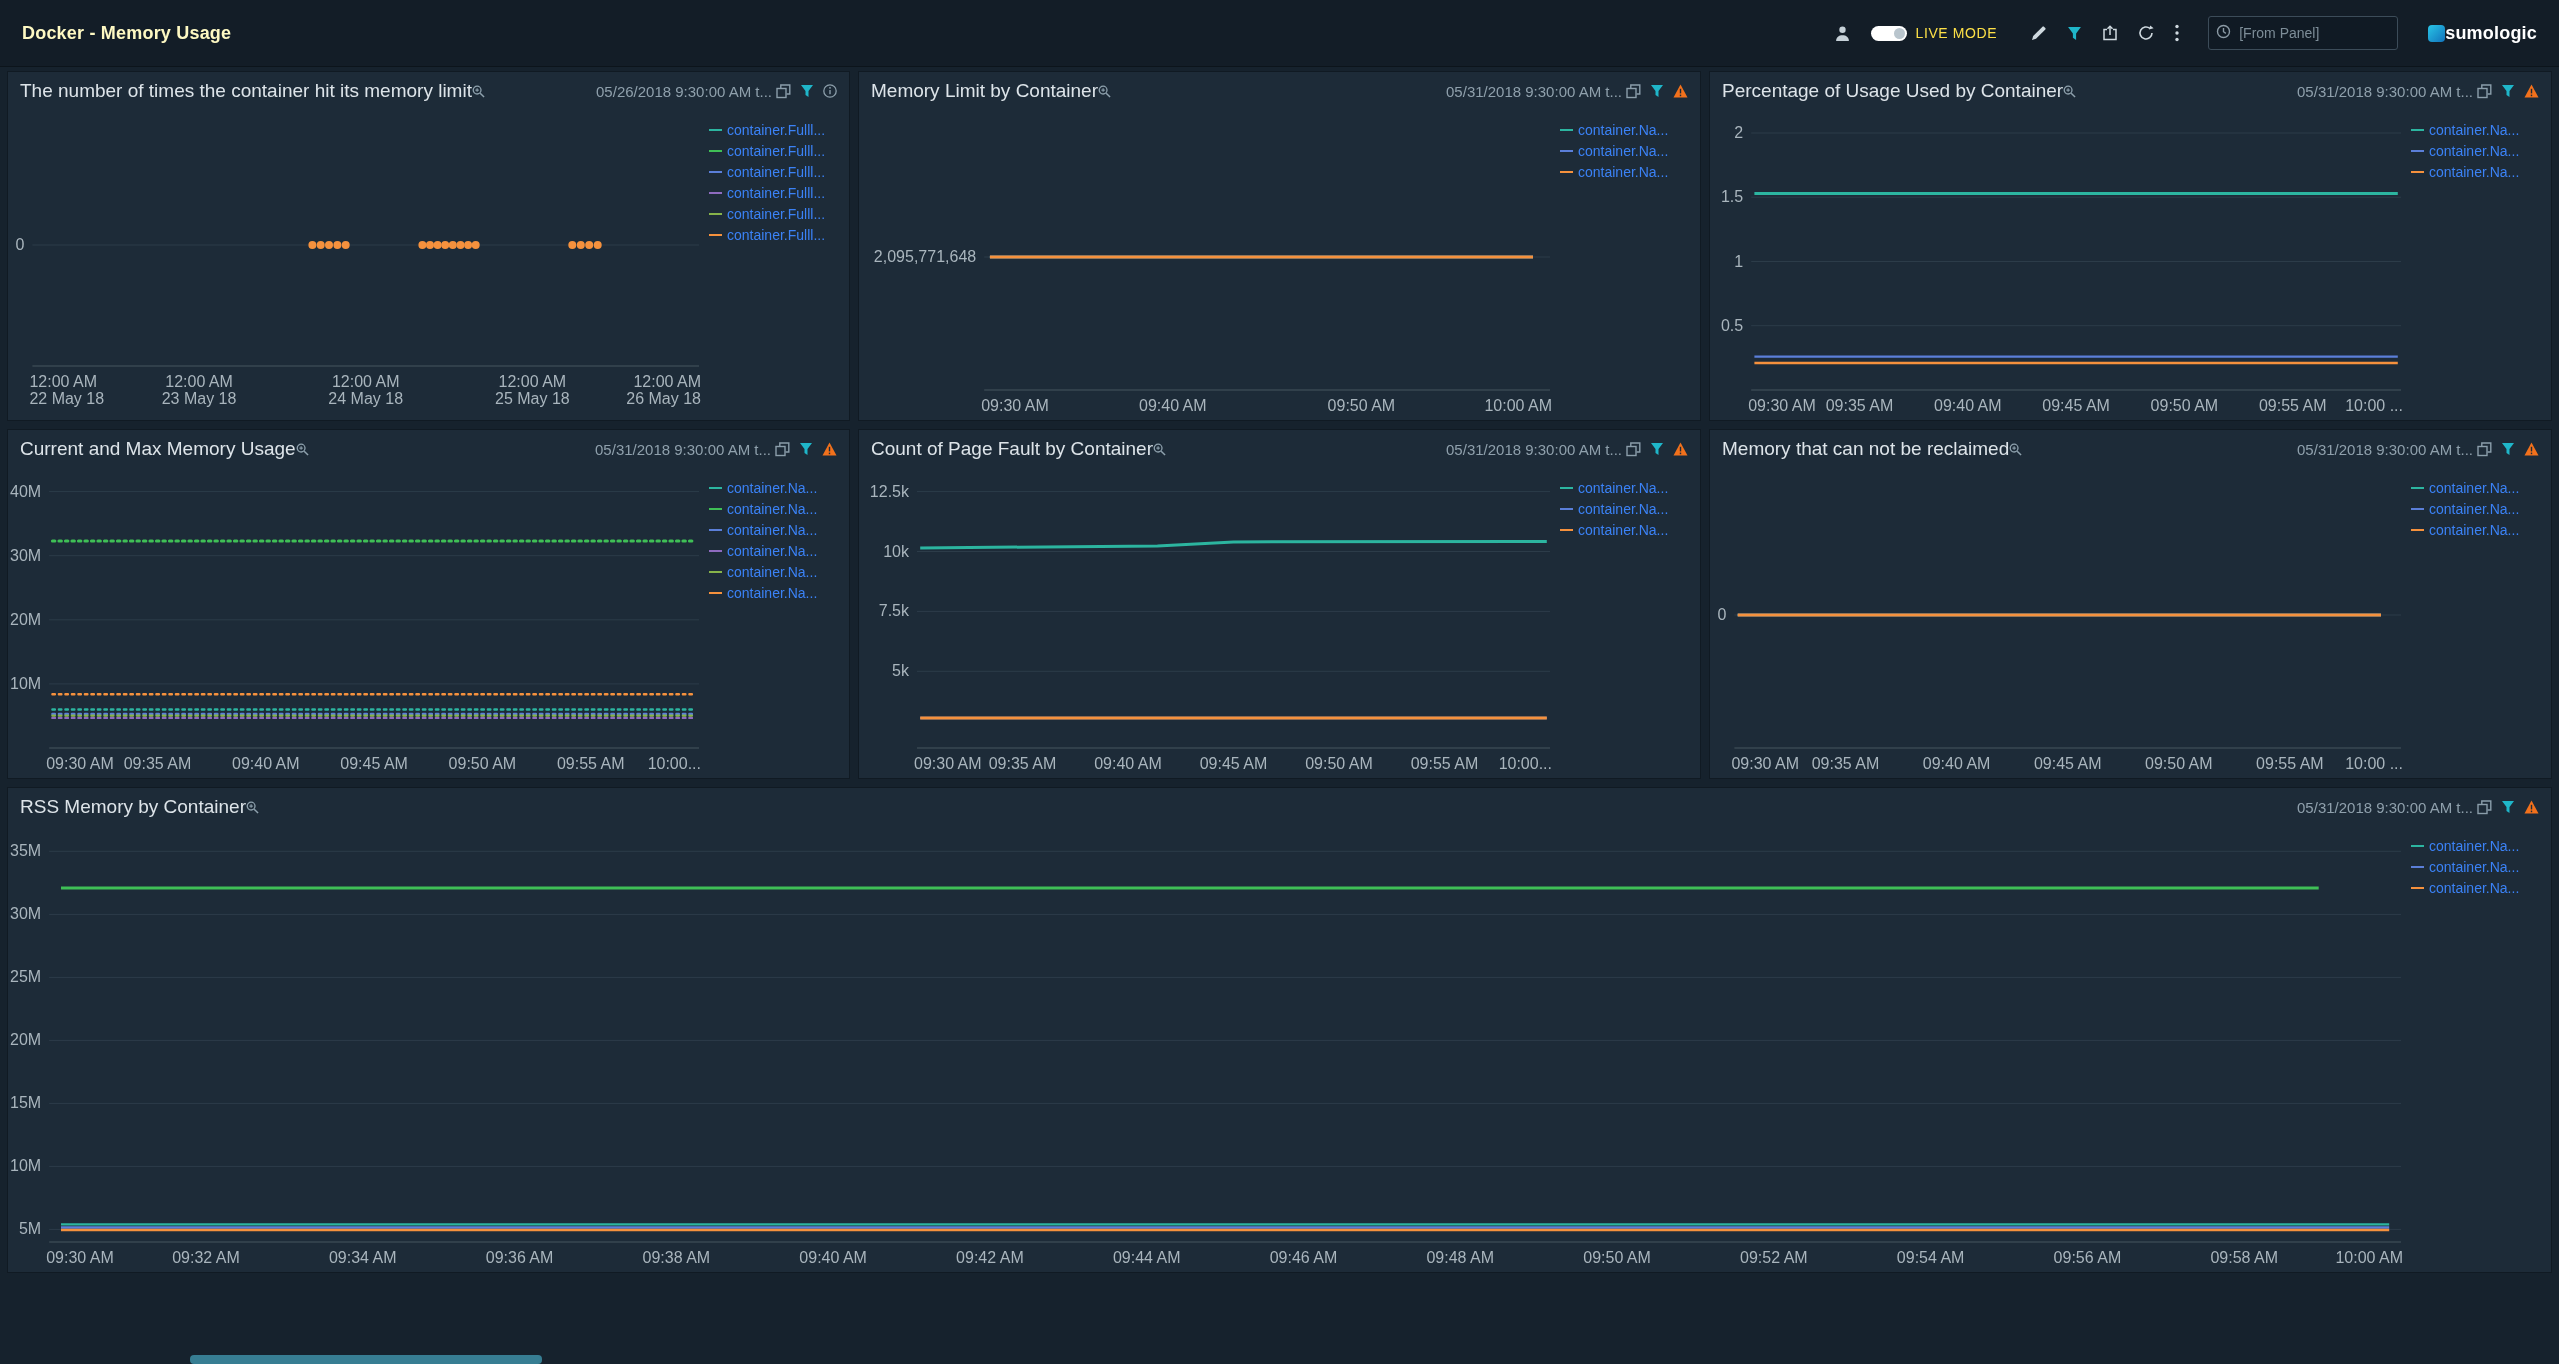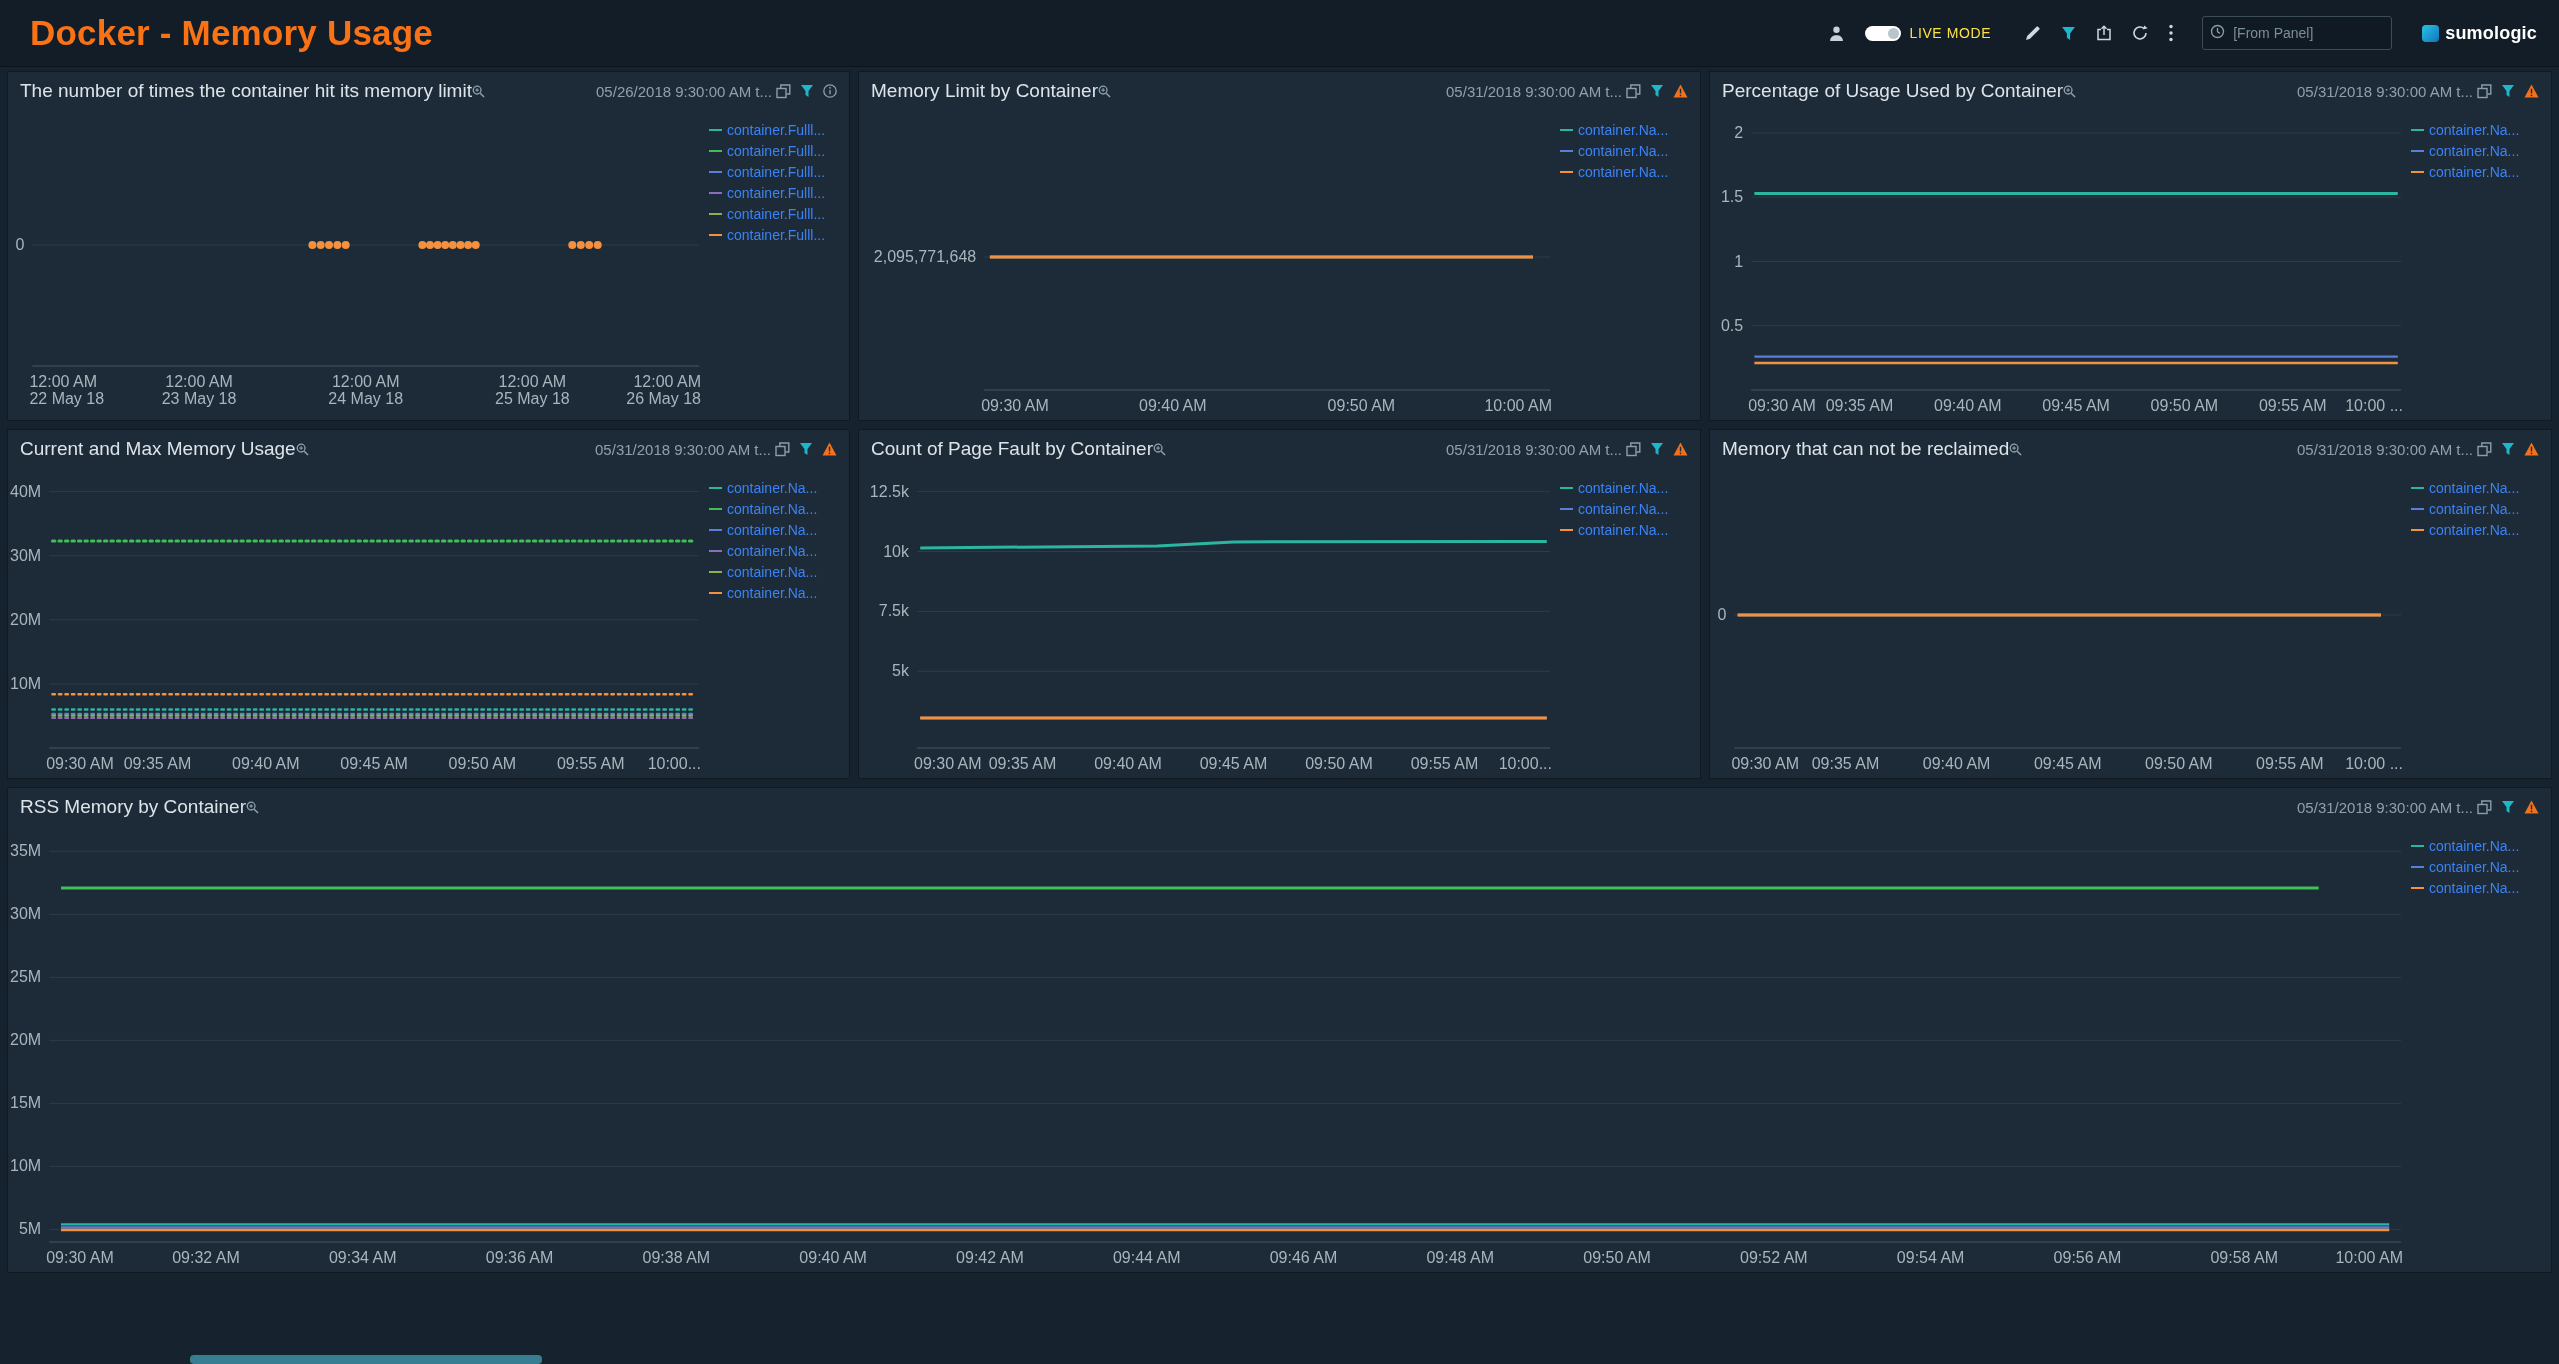--- a/index.html
+++ b/index.html
@@ -7,35 +7,35 @@
     width:2559px;height:1364px;overflow:hidden;
     background:#16222d;
     font-family:"Liberation Sans","DejaVu Sans",sans-serif;
     color:#dfe5e9;position:relative;
   }
   
   .topbar{
     height:66px;background:#131d27;display:flex;align-items:center;
     padding:0 22px;box-shadow:0 1px 0 #0c141b;
   }
-  .topbar h1{font-size:35px;font-weight:600;color:#f97316;margin:8px;letter-spacing:.2px;}
+  .topbar h1{font-size:18px;font-weight:600;color:#fef9c3;margin:0;letter-spacing:.2px;}
   .topbar .right{margin-left:auto;display:flex;align-items:center;gap:20px;}
   .live-label{font-size:14px;color:#fde047;letter-spacing:.6px;margin-right:14px;}
   .toggle{width:36px;height:15px;background:#ffffff;border-radius:8px;position:relative;cursor:pointer;}
   .toggle::after{content:"";position:absolute;right:2px;top:2px;width:11px;height:11px;border-radius:50%;background:#b9c5cd;}
   .icon-btn{display:flex;align-items:center;justify-content:center;cursor:pointer;}
   .time-input-wrap{position:relative;margin-left:8px;}
   .time-input{
     width:150px;height:32px;background:#101a24;border:1px solid #3c4c59;border-radius:3px;
     color:#93a2ad;font-size:14px;padding:0 8px 0 30px;outline:none;
     font-family:"Liberation Sans","DejaVu Sans",sans-serif;
   }
   .time-input::placeholder{color:#7d8d98;}
   .clock{position:absolute;left:8px;top:8px;}
-  .logo{display:flex;align-items:center;gap:6px;margin-left:10px;}
+  .logo{display:flex;align-items:center;margin-left:10px;}
   .logo-mark{width:17px;height:17px;border-radius:4px;background:linear-gradient(135deg,#29c5e6,#1173bc);display:inline-block;}
   .logo-text{font-size:18px;font-weight:700;color:#ffffff;letter-spacing:.2px;}
   
   .dashboard{
     margin:6px 8px 0 8px;display:grid;gap:10px;
     grid-template-columns:repeat(3,1fr);
     grid-template-rows:348px 348px 484px;
   }
   .panel{background:#1d2b38;box-shadow:0 0 0 1px #101a23;display:flex;flex-direction:column;}
   .panel--wide{grid-column:1/-1;}

